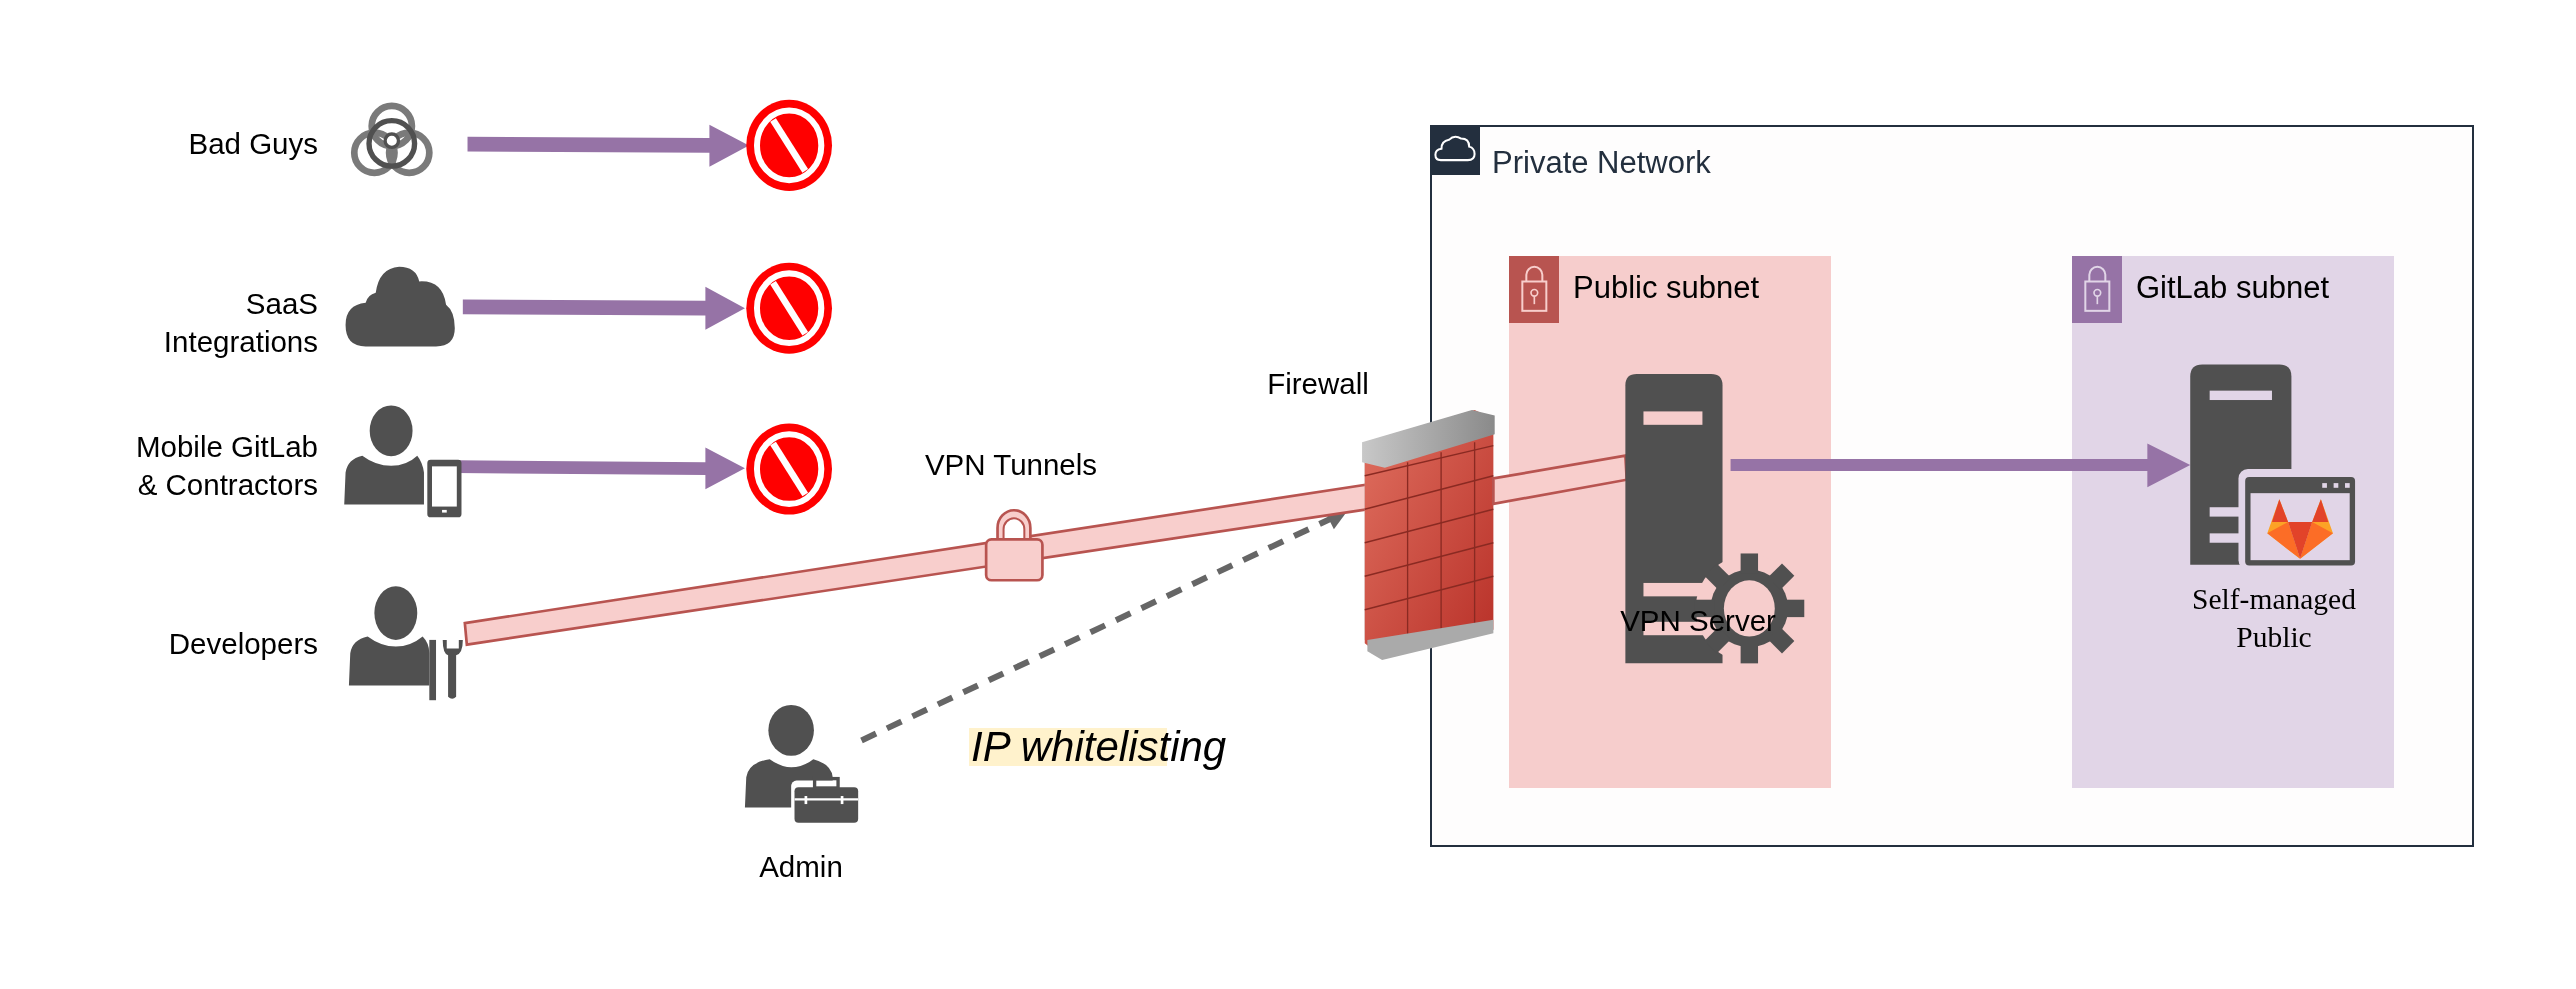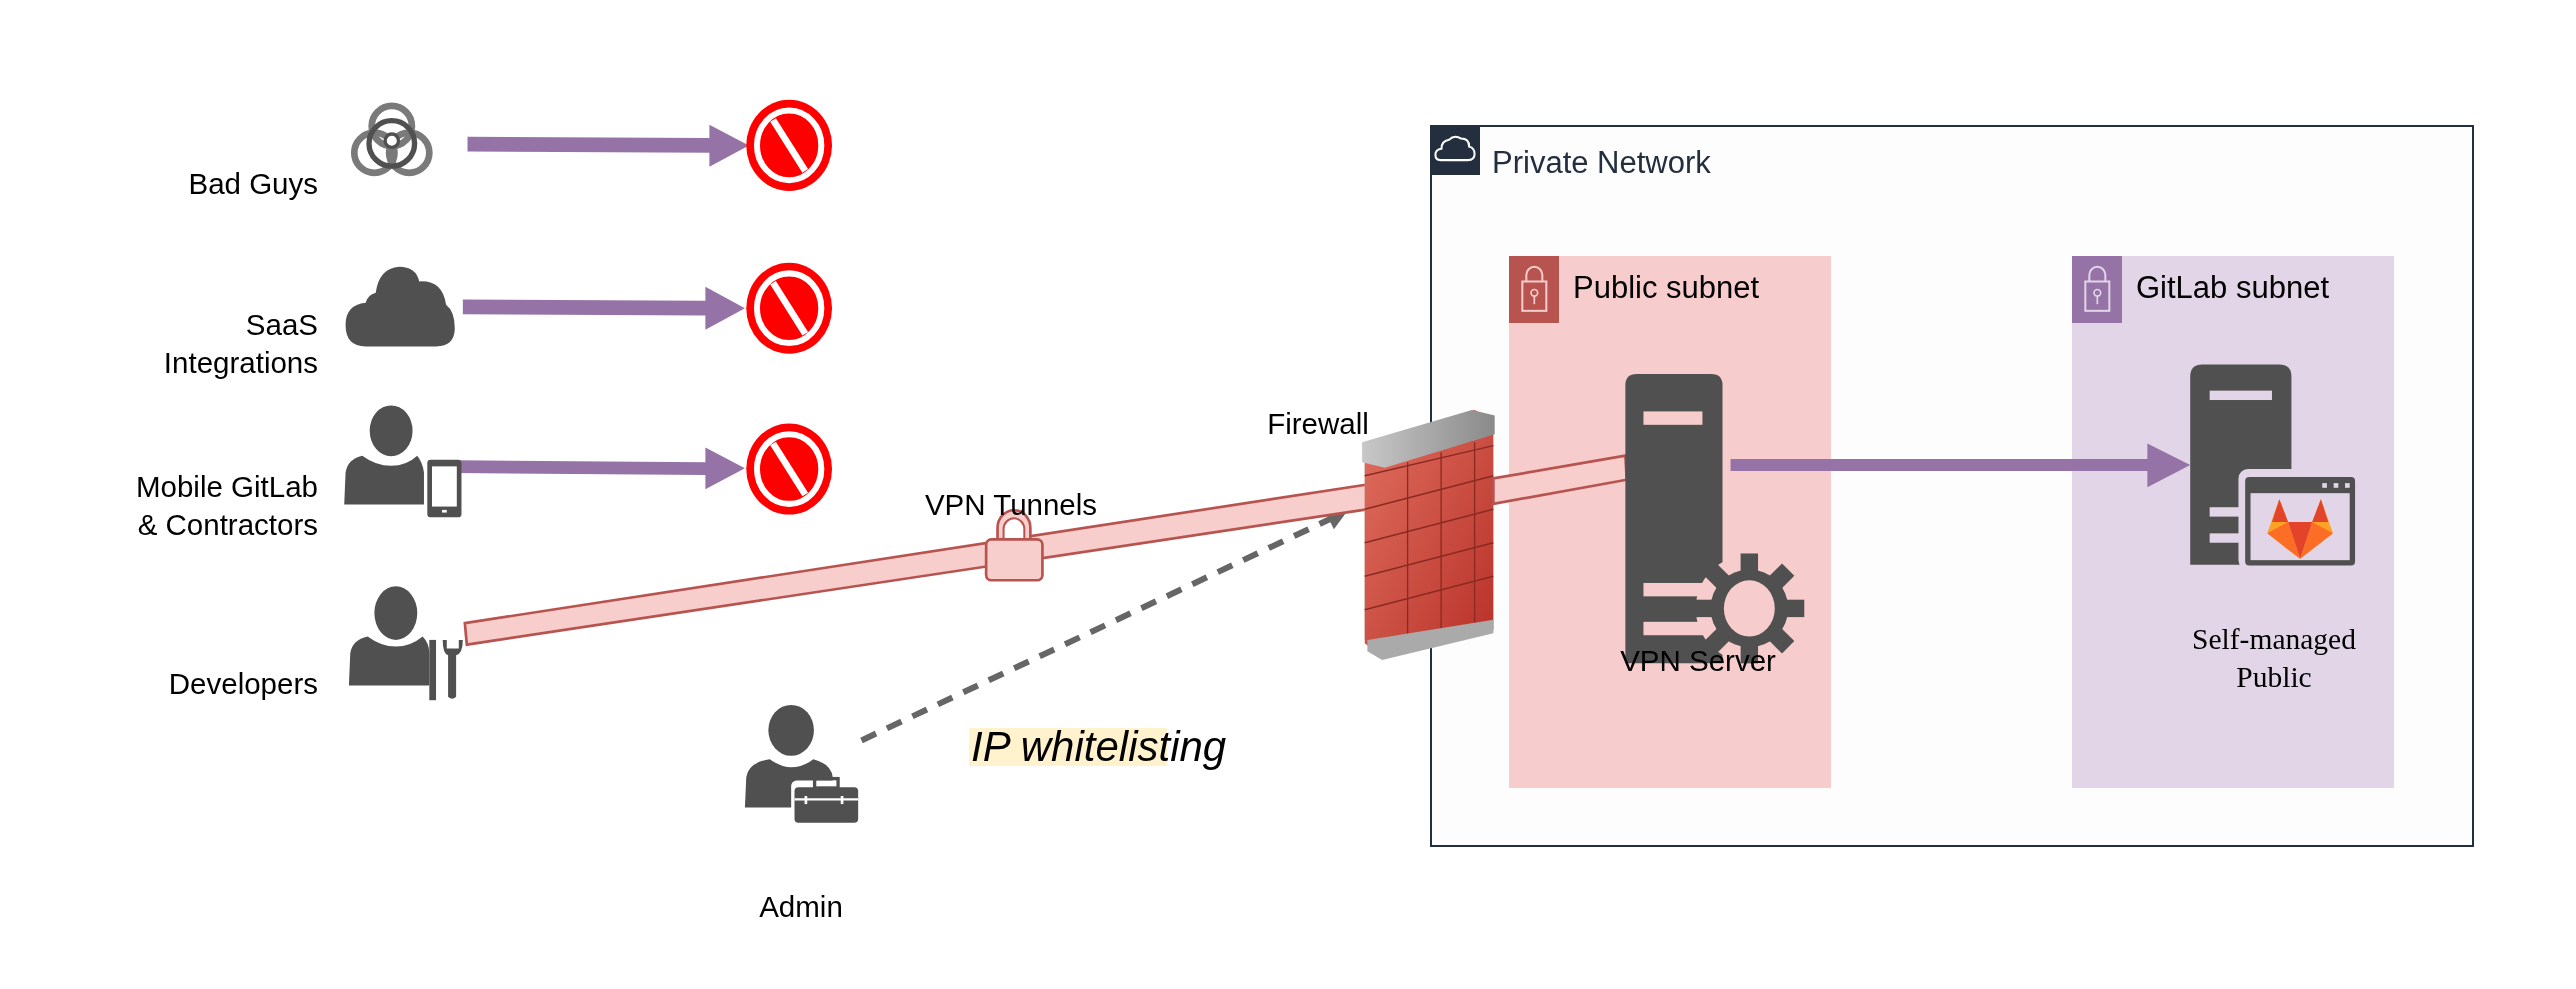--- a/index.html
+++ b/index.html
@@ -1,19 +1,19 @@
 <!DOCTYPE html>
 <html style="font-size:10.7px"><head>
 <meta charset="utf-8">
 <style>
   html, body { margin:0; padding:0; background:#ffffff; }
   body { width:2576px; height:989px; position:relative; overflow:hidden;
          font-family:"Liberation Sans", sans-serif; color:#000; }
   .abs { position:absolute; }
-  .lbl { position:absolute; font-size:29.5px; line-height:38px; white-space:nowrap;margin-top:40px; }
+  .lbl { position:absolute; font-size:29.5px; line-height:38px; white-space:nowrap; }
   .lbl-right { text-align:right; }
   .lbl-center { text-align:center; transform:translateX(-50%); }
   #canvas { position:absolute; left:0; top:0; width:2576px; height:989px; }
   .net-box { position:absolute; left:1430px; top:125px; width:1044px; height:722px;
              border:2.7px solid #232f3e; box-sizing:border-box; background:#fefdfd; }
   .net-badge { position:absolute; left:1430px; top:125px; width:50px; height:50px; background:#232f3e; }
   .net-title { position:absolute; left:1492px; top:136px; font-size:31px; color:#232f3e; line-height:38px;margin-top:8px; }
   .subnet { position:absolute; top:235px; height:532px;margin-top:21px; }
   .subnet-pub { left:1509px; width:322px; background:#f6cdcc; }
   .subnet-priv { left:2072px; width:322px; background:#e1d5e7; }
@@ -220,21 +220,21 @@
     </g>
   </g>
 </svg>
 
 <div class="ip-box"></div>
 <div class="ip-text">IP whitelisting</div>
 
 <div class="lbl lbl-right" style="right:2258px; top:125px;">
   <div>Bad Guys</div>
 </div>
-<div class="lbl lbl-right" style="right:2258px; top:266px;">
+<div class="lbl lbl-right" style="right:2258px; top:285px;">
   <div>SaaS</div>
   <div>Integrations</div>
 </div>
 <div class="lbl lbl-right" style="right:2258px; top:428px;">
   <div>Mobile GitLab</div>
   <div>&amp; Contractors</div>
 </div>
 <div class="lbl lbl-right" style="right:2258px; top:625px;">
   <div>Developers</div>
 </div>

